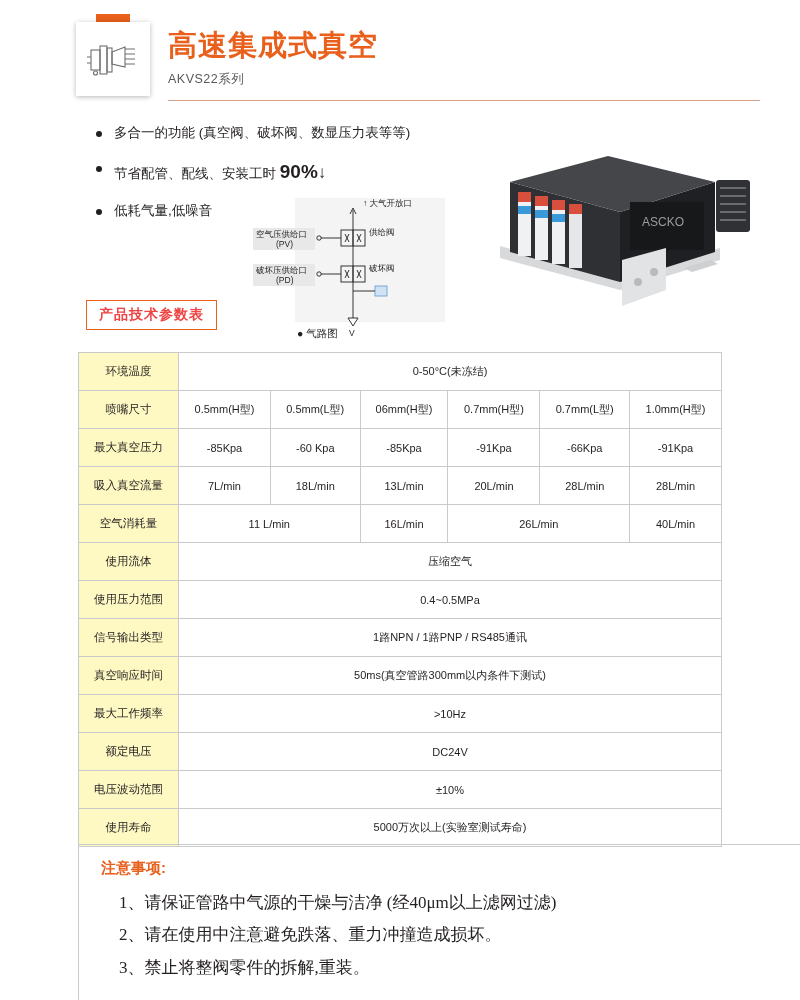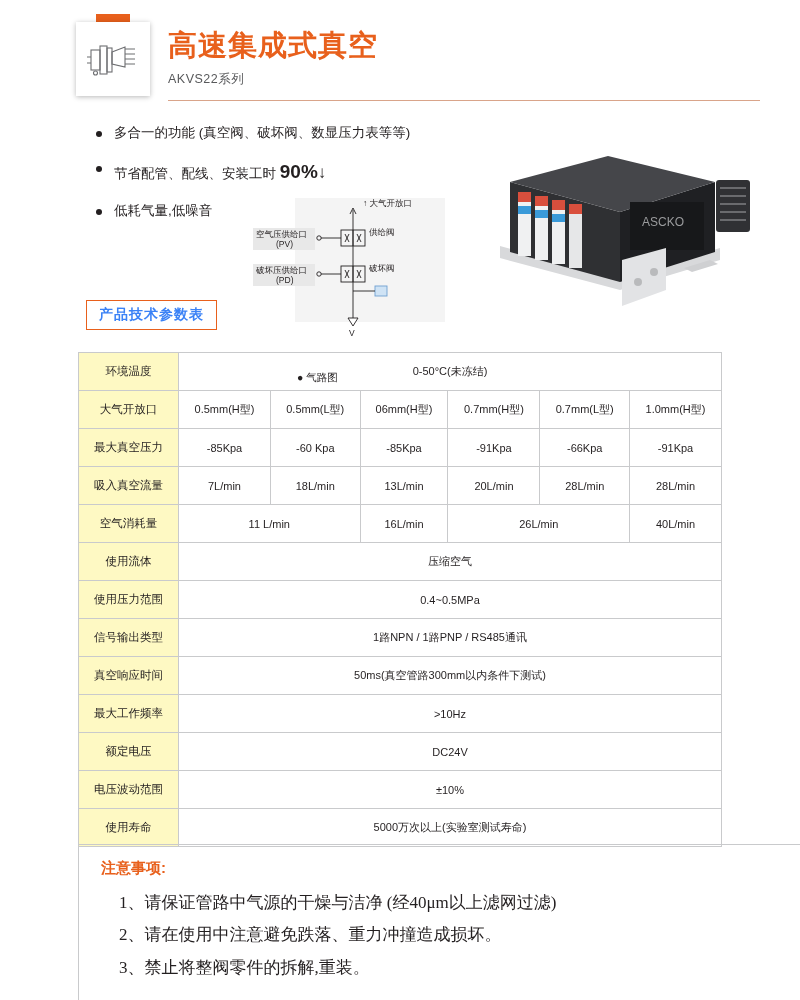--- a/index.html
+++ b/index.html
@@ -44,29 +44,29 @@
     width: 6px; height: 6px; border-radius: 50%;
     background: #231f20; margin: 7px 12px 0 0; flex: 0 0 auto;
   }
   .bullet .txt { font-size: 13.5px; line-height: 1.35; }
   .pct { font-size: 19px; font-weight: bold; }
   .arrow-dn { font-size: 17px; font-weight: bold; }
 
   
   .tag {
     position: absolute; left: 86px; top: 300px;
-    border: 1.5px solid #e8601c; color: #3b82f6;
+    border: 1.5px solid #e8601c; color: #ef4444;
     font-size: 14px; font-weight: bold; padding: 5px 12px;
     letter-spacing: 1px;
   }
 
   
   .circuit { position: absolute; left: 235px; top: 190px; width: 225px; height: 150px; }
   .circuit .cap {
-    position: absolute; left: 62px; top: 137px; font-size: 10.5px; color: #231f20; margin-top: 44px;
+    position: absolute; left: 62px; top: 137px; font-size: 10.5px; color: #231f20;
   }
 
   
   .photo { position: absolute; right: 30px; top: 140px; width: 300px; height: 185px; }
 
   
   .spec {
     position: absolute; left: 78px; top: 352px;
     width: 644px; border-collapse: collapse;
     font-size: 11px;
@@ -226,21 +226,21 @@
     </svg>
   </div>
 
   <table class="spec">
     <tbody>
       <tr>
         <td class="lbl">环境温度</td>
         <td colspan="6">0-50°C(未冻结)</td>
       </tr>
       <tr>
-        <td class="lbl">大气开放口</td>
+        <td class="lbl">喷嘴尺寸</td>
         <td>0.5mm(H型)</td>
         <td>0.5mm(L型)</td>
         <td>06mm(H型)</td>
         <td>0.7mm(H型)</td>
         <td>0.7mm(L型)</td>
         <td>1.0mm(H型)</td>
       </tr>
       <tr>
         <td class="lbl">最大真空压力</td>
         <td>-85Kpa</td>

